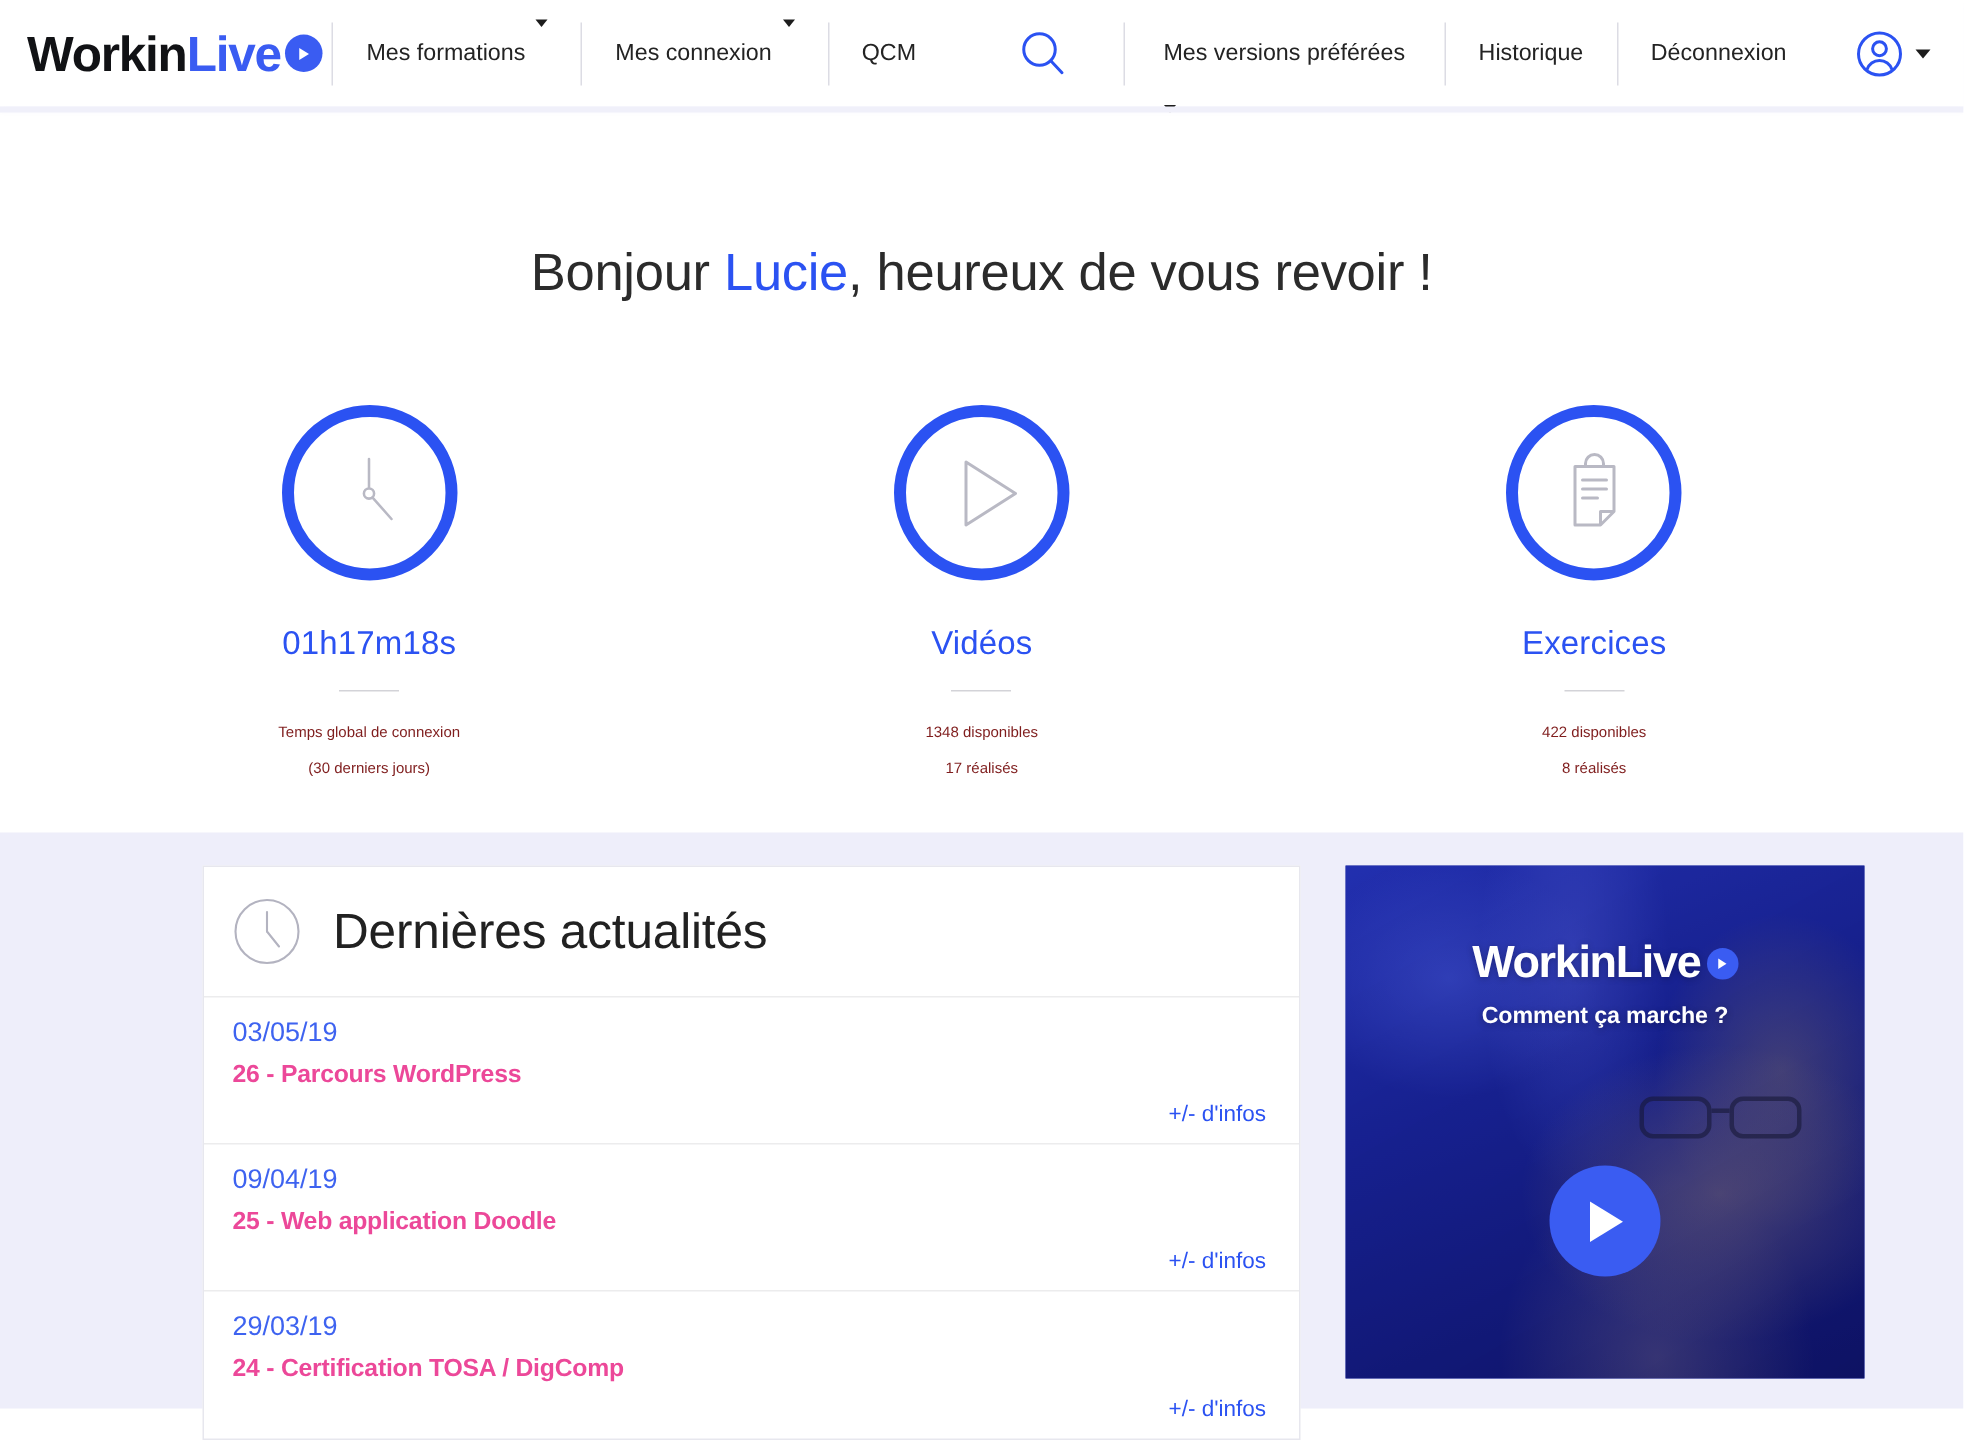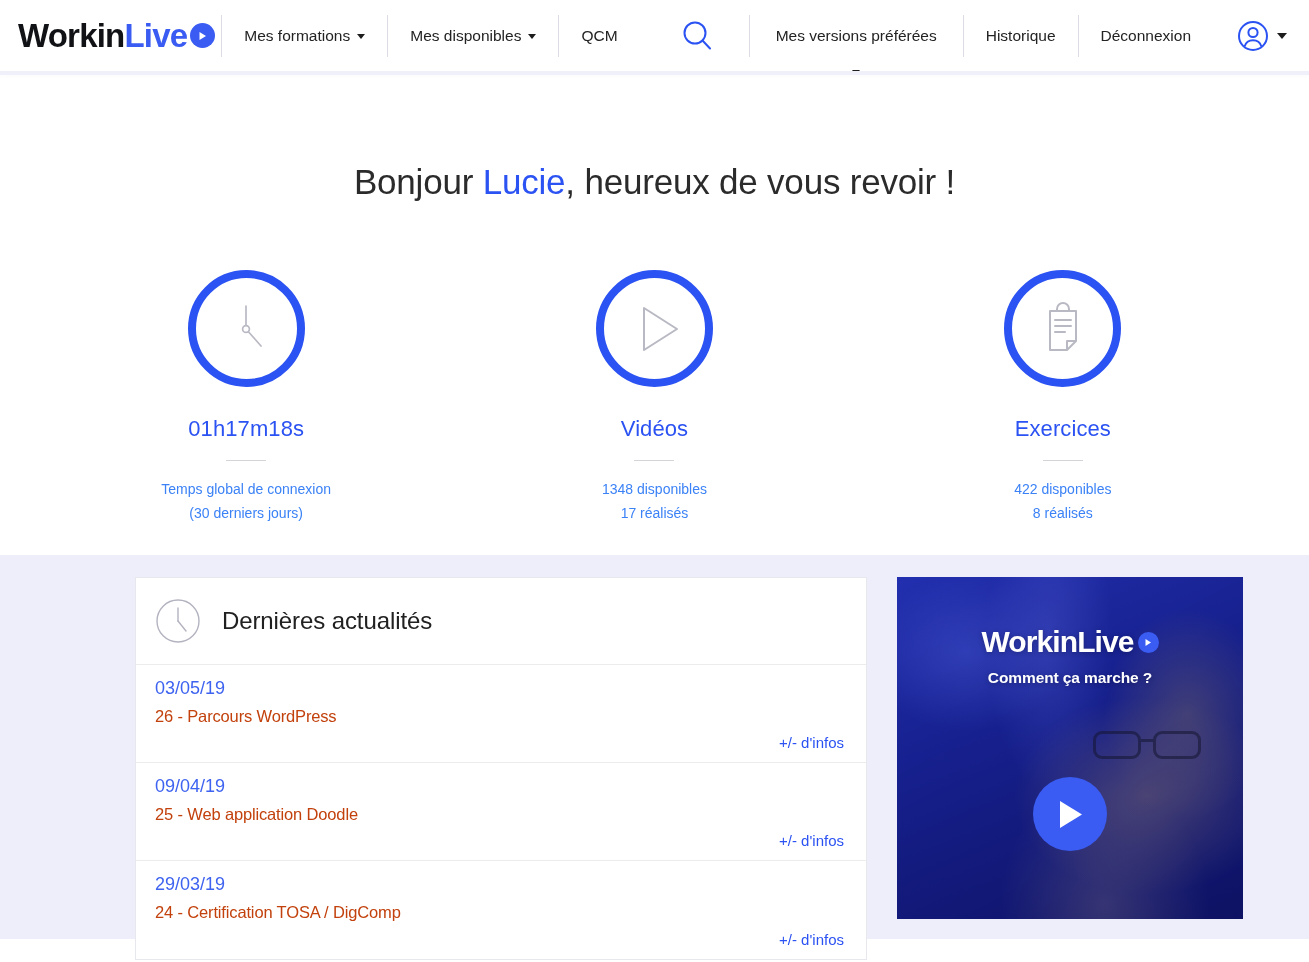--- a/index.html
+++ b/index.html
@@ -56,21 +56,21 @@
 
   .nav-sep {
     width: 1px;
     height: 42px;
     background: #dcdce4;
     margin: 0 0px;
     flex: 0 0 auto;
   }
   .nav-item {
     display: flex;
-    align-items: center;
+    align-items: flex-start;
     gap: 7px;
     font-size: 15.5px;
     color: #232323;
     padding: 0 22px;
     white-space: nowrap;
     cursor: pointer;
     height: 50px;
     line-height: 50px;
   }
   .nav-item.wide { padding: 0 26px; flex-direction: column; }
@@ -150,22 +150,22 @@
     color: #2b52f2;
     letter-spacing: 0.1px;
   }
   .stat-rule {
     width: 40px;
     height: 1px;
     background: #d3d3d8;
     margin: 18px 0 16px 0;
   }
   .stat-line {
-    font-size: 14px;
-    color: #3b82f6;
+    font-size: 10px;
+    color: #7f1d1d;
     line-height: 24px;
     text-align: right;
   }
 
   
   .lower {
     background: #eeeefa;
     padding: 22px 0 0 0;
     height: 384px;
   }
@@ -182,42 +182,42 @@
     flex: 0 0 auto;
   }
   .news-head {
     display: flex;
     align-items: center;
     gap: 21px;
     padding: 20px 24px 20px 19px;
     border-bottom: 1px solid #ececed;
   }
   .news-head-title {
-    font-size: 24px;
+    font-size: 33px;
     font-weight: 400;
     color: #212121;
     letter-spacing: -0.1px;
     text-align: center;
   }
   .news-item {
     padding: 13px 22px 11px 19px;
     border-bottom: 1px solid #ececed;
     position: relative;
     min-height: 98px;
   }
   .news-item:last-child { border-bottom: none; }
   .news-date {
     font-size: 18px;
     color: #3e63f0;
     margin-bottom: 8px;
   }
   .news-title {
     font-size: 16.5px;
-    font-weight: normal;
-    color: #c2410c;
+    font-weight: bold;
+    color: #ec4899;
     letter-spacing: -0.15px;
   }
   .news-more {
     position: absolute;
     right: 22px;
     bottom: 11px;
     font-size: 15px;
     color: #2b52f2;
     cursor: pointer;
   }
@@ -332,21 +332,21 @@
   </div>
 
   <div class="nav-sep"></div>
   <div class="nav-item">
     <span>Mes formations</span>
     <span class="caret"></span>
   </div>
 
   <div class="nav-sep"></div>
   <div class="nav-item">
-    <span>Mes disponibles</span>
+    <span>Mes connexion</span>
     <span class="caret"></span>
   </div>
 
   <div class="nav-sep"></div>
   <div class="nav-item">
     <span>QCM</span>
   </div>
 
   <div class="nav-spacer-1"></div>
 

